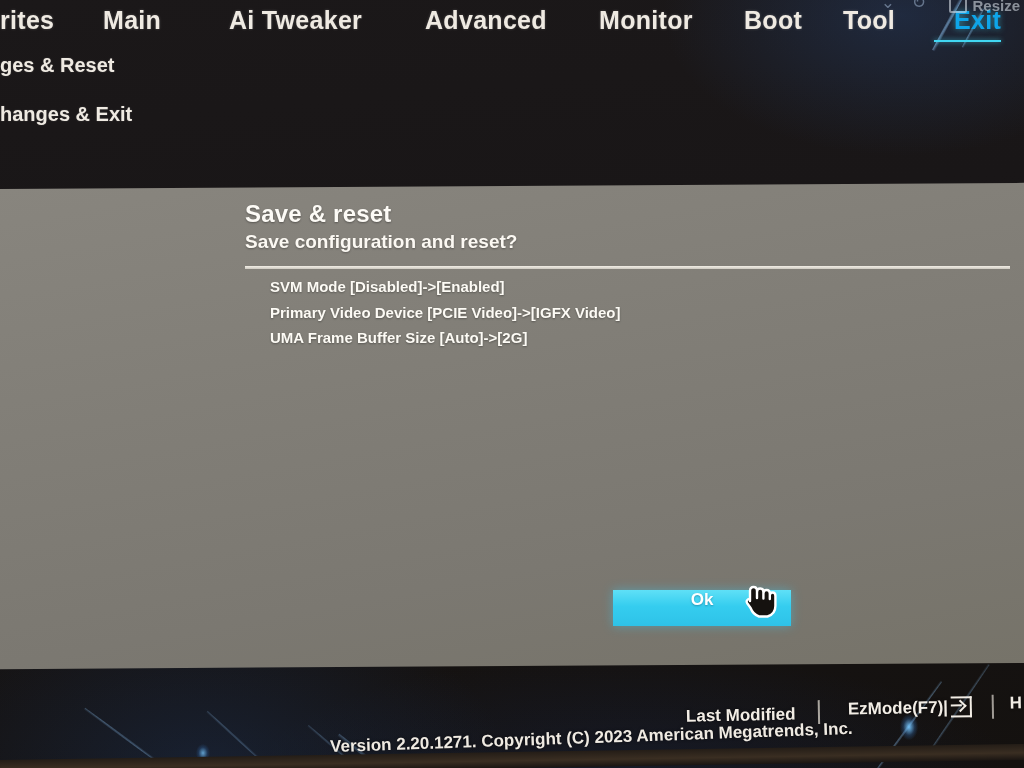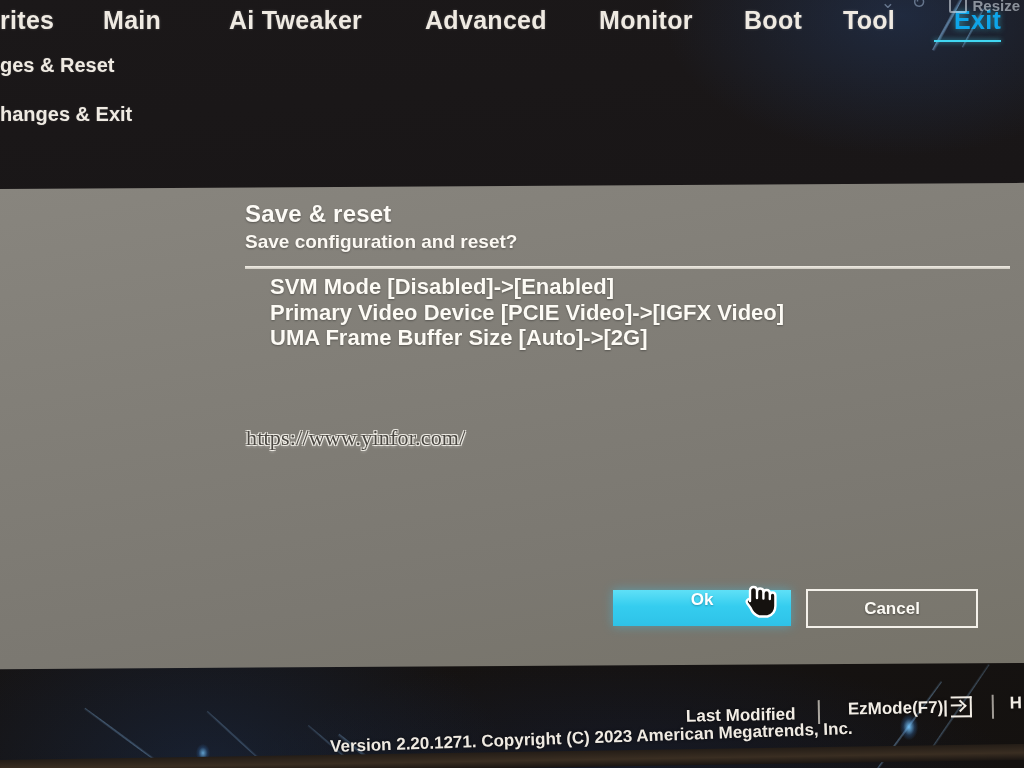--- a/index.html
+++ b/index.html
@@ -162,21 +162,21 @@
     width: 765px; height: 3px;
     background: linear-gradient(to bottom, #f2eee6, #cdc9c0);
   }
   #changes-list {
     position: absolute;
     left: 276px; top: 88px;
     width: 720px;
   }
   .change-line {
     color: #fdfbf5;
-    font-size: 22px;
+    font-size: 15px;
     font-weight: 700;
     line-height: 25.5px;
     white-space: nowrap;
     text-shadow: 0 1px 2px rgba(0,0,0,0.32);
   }
   #watermark {
     position: absolute;
     left: 252px; top: 239px;
     font-family: "Liberation Serif", serif;
     font-size: 22px;
@@ -350,29 +350,25 @@
       <div id="dialog-title">Save &amp; reset</div>
       <div id="dialog-subtitle">Save configuration and reset?</div>
       <div id="dialog-separator"></div>
 
       <div id="changes-list">
         <div class="change-line">SVM Mode [Disabled]-&gt;[Enabled]</div>
         <div class="change-line">Primary Video Device [PCIE Video]-&gt;[IGFX Video]</div>
         <div class="change-line">UMA Frame Buffer Size [Auto]-&gt;[2G]</div>
       </div>
 
-      <div id="watermark">https://www.yinfor.com/</div>
 
       <div id="ok-button">
         <span class="lbl">Ok</span>
       </div>
 
-      <div id="cancel-button">
-        <span class="lbl">Cancel</span>
-      </div>
 
     </div>
   </div>
 
   <svg id="mouse-cursor" viewBox="0 0 34 38">
     <path d="M6 19 L6 9 Q6 5 9.5 5 Q13 5 13 9 L13 16 L13 10 Q13 6.5 16.2 6.5 Q19.4 6.5 19.4 10 L19.4 16.5 L19.4 11.5 Q19.4 8 22.6 8 Q25.8 8 25.8 11.5 L25.8 17 L25.8 13.5 Q25.8 10.5 28.6 10.5 Q31.4 10.5 31.4 13.8 L31.4 24 Q31.4 32 23.5 34.5 L15 34.5 Q9 32.5 6.6 26 L3.4 21.5 Q1.6 18.6 4.2 17.2 Q6 16.4 6 19 Z" fill="#15120f" stroke="#ffffff" stroke-width="2.4" stroke-linejoin="round"></path>
   </svg>
 
   <div id="status-bar">
     <div class="status-item" id="status-last-modified">Last Modified</div>

